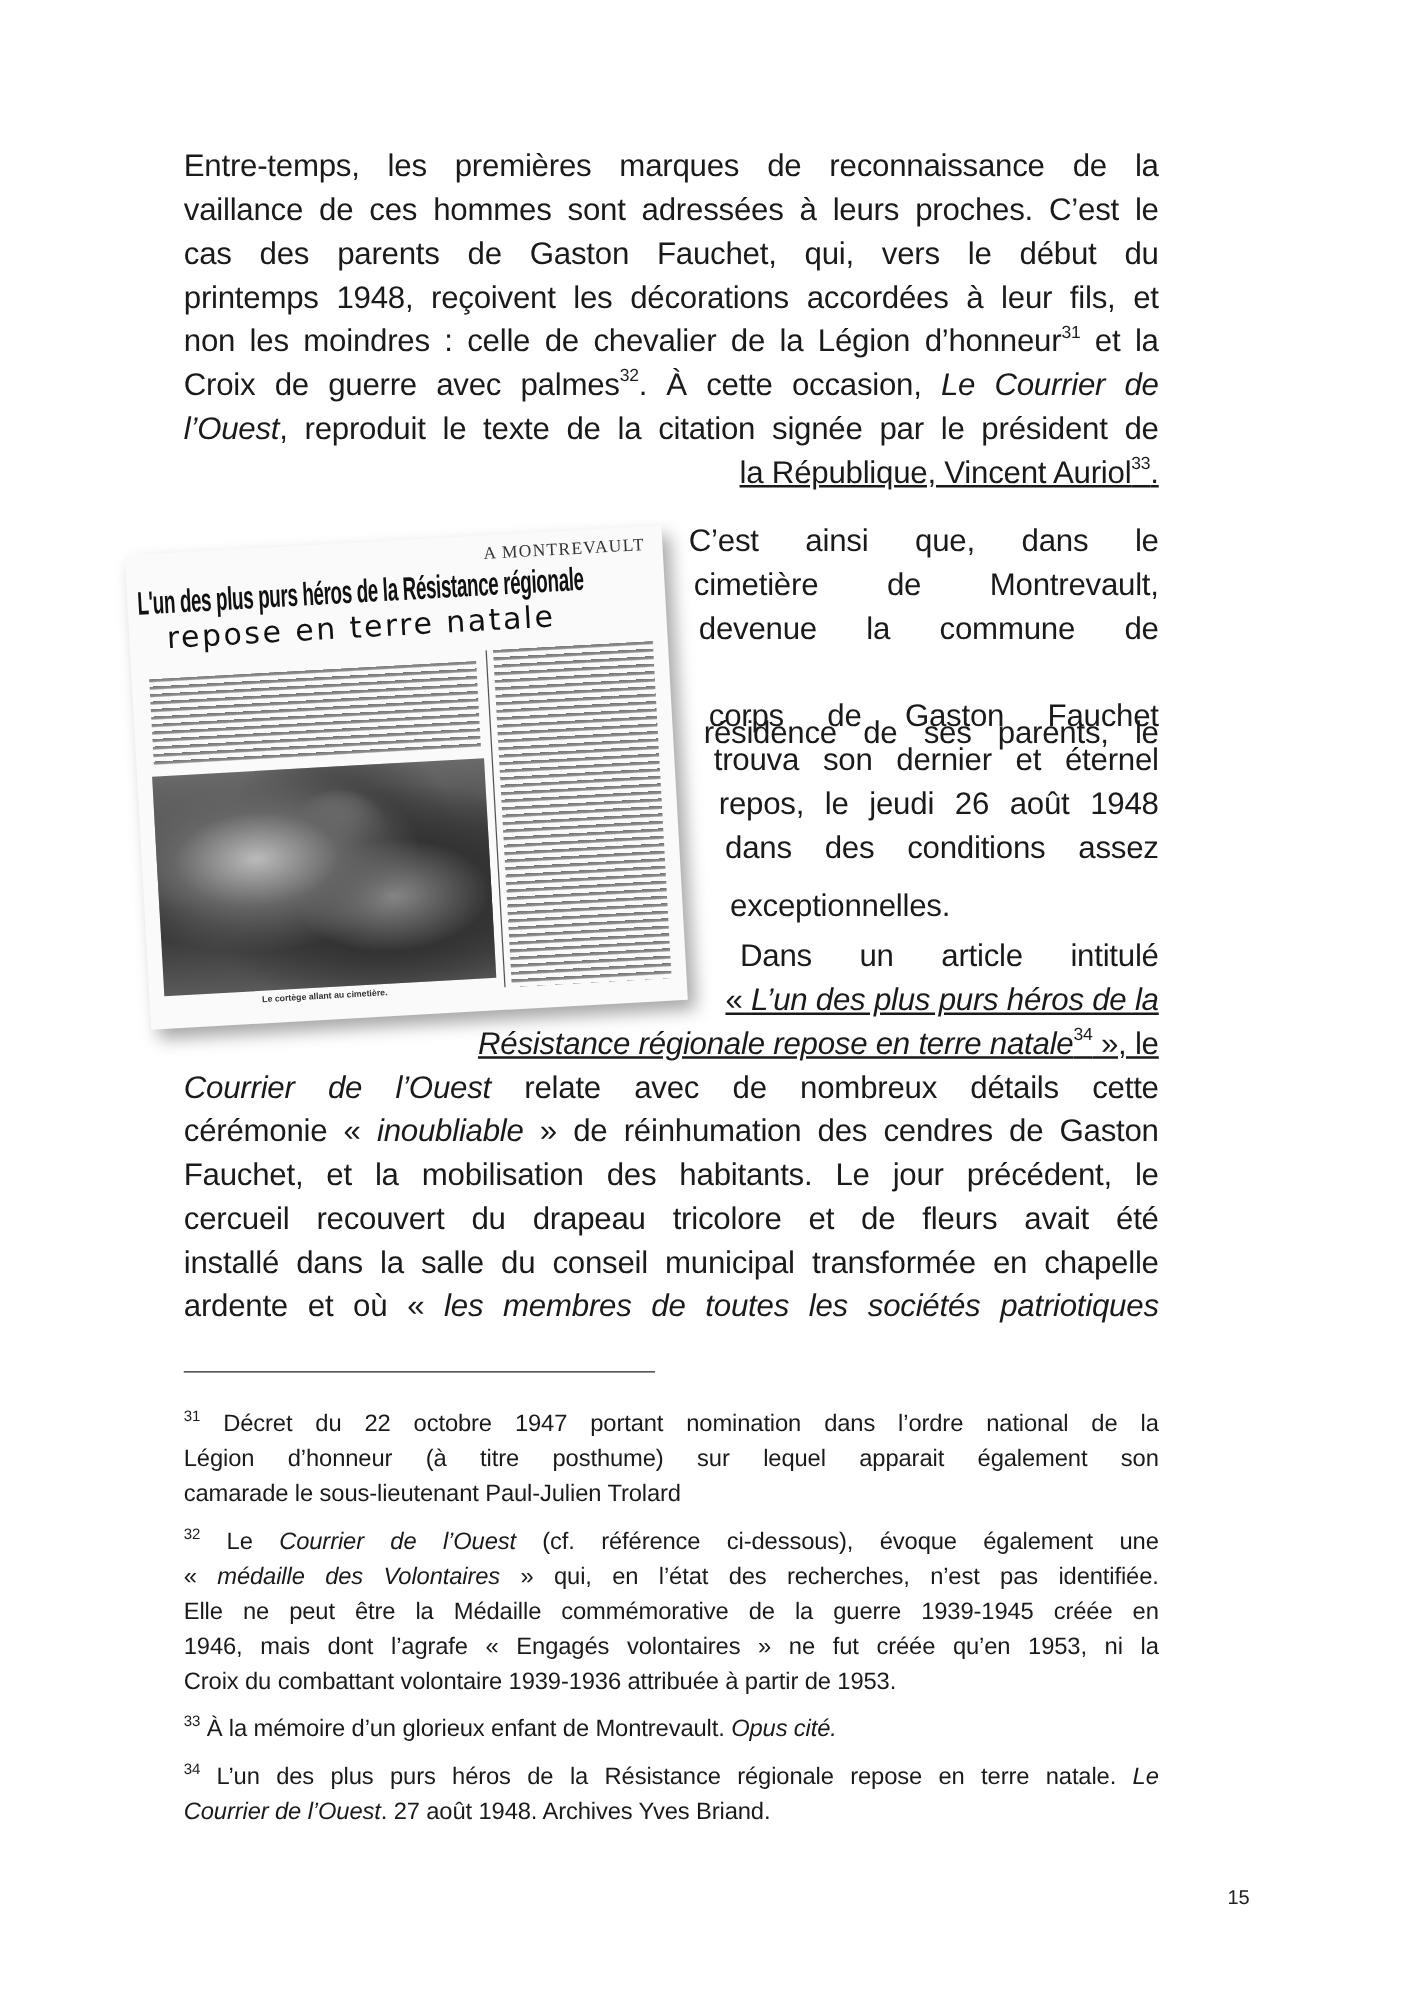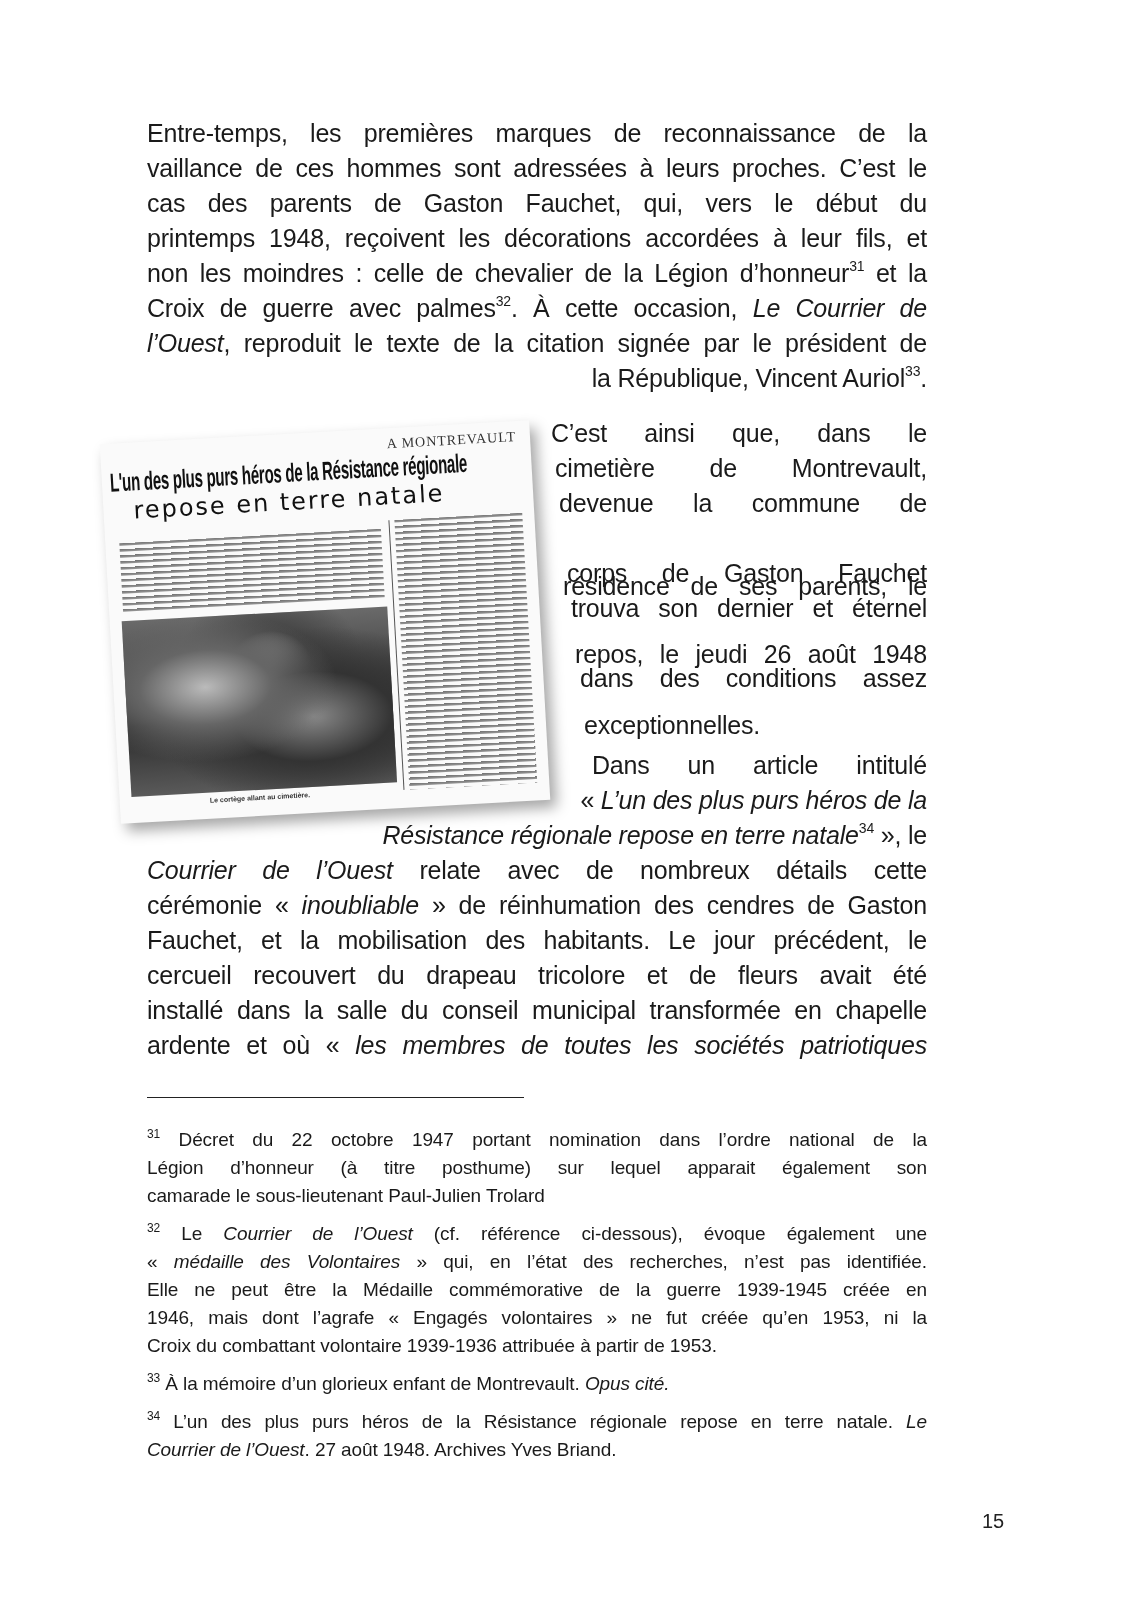--- a/index.html
+++ b/index.html
@@ -1,29 +1,29 @@
 <!DOCTYPE html>
 <html><head>
 <meta charset="utf-8">
 <style>
   html, body { margin: 0; padding: 0; background: #ffffff; }
   body { width: 1127px; height: 1600px; position: relative; overflow: hidden;
          font-family: "Liberation Sans", "DejaVu Sans", sans-serif; color: #1a1a1a; }
   .line { position: absolute; left: 147px; width: 780px; font-size: 25px; line-height: 35px;
           white-space: nowrap; text-align: justify; text-align-last: justify; letter-spacing: -0.2px; }
   .line.last { text-align-last: left; margin-top: 12px; }
-  .line.right { text-align: right; text-align-last: right; }
+  .line.right { text-align: right; text-align-last: right; text-decoration: underline; }
   i { font-style: italic; }
   sup { font-size: 14px; vertical-align: 11px; line-height: 0; }
   .fn { position: absolute; left: 147px; width: 780px; font-size: 19px; line-height: 28px;
         white-space: nowrap; text-align: justify; text-align-last: justify; letter-spacing: -0.1px; }
   .fn.last { text-align-last: left; }
   .fn sup { font-size: 12px; vertical-align: 8px; }
   .rule { position: absolute; left: 147px; top: 1097px; width: 377px; height: 1px; background: #222; }
-  .pagenum { position: absolute; left: 982px; top: 1510px; font-size: 20px; color: #222; }
+  .pagenum { position: absolute; left: 982px; top: 1510px; font-size: 16px; color: #222; }
 
   
   .clip { position: absolute; left: 110px; top: 432px; width: 430px; height: 380px;
           background: #fafafa; transform: rotate(-3.2deg); transform-origin: 50% 50%;
           box-shadow: 6px 8px 14px rgba(0,0,0,0.35); overflow: hidden; }
   .clip .kicker { position: absolute; right: 14px; top: 8px; font-family: "Liberation Serif", serif;
                   font-size: 14px; letter-spacing: 1px; color: #333; }
   .clip .head1 { position: absolute; left: 8px; top: 24px; font-family: "Liberation Sans", sans-serif;
                  font-weight: bold; font-size: 26px; transform: scaleX(0.58); transform-origin: left top;
                  white-space: nowrap; color: #111; letter-spacing: -0.5px; }
@@ -62,21 +62,21 @@
   <div class="photo"></div>
   <div class="caption">Le cortège allant au cimetière.</div>
 </div>
 
 <div class="line" style="top:416px; left:551px; width:376px;">C’est ainsi que, dans le</div>
 <div class="line" style="top:451px; left:555px; width:372px;">cimetière de Montrevault,</div>
 <div class="line" style="top:486px; left:559px; width:368px;">devenue la commune de</div>
 <div class="line" style="top:521px; left:563px; width:364px;margin-top:48px;">résidence de ses parents, le</div>
 <div class="line" style="top:556px; left:567px; width:360px;">corps de Gaston Fauchet</div>
 <div class="line" style="top:591px; left:571px; width:356px;">trouva son dernier et éternel</div>
-<div class="line" style="top:626px; left:575px; width:352px;margin-top:11px;">repos, le jeudi 26 août 1948</div>
+<div class="line" style="top:626px; left:575px; width:352px;">repos, le jeudi 26 août 1948</div>
 <div class="line" style="top:661px; left:580px; width:347px;">dans des conditions assez</div>
 <div class="line last" style="top:696px; left:584px; width:343px;">exceptionnelles.</div>
 
 <div class="line" style="top:748px; left:592px; width:335px;">Dans un article intitulé</div>
 <div class="line right" style="top:783px; left:551px; width:376px;"><span>« </span><i>L’un des plus purs héros de la</i></div>
 <div class="line right" style="top:818px; left:320px; width:607px;"><i>Résistance régionale repose en terre natale</i><sup>34</sup><span> », le</span></div>
 
 <div class="line" style="top:853px"><i>Courrier de l’Ouest</i><span> relate avec de nombreux détails cette</span></div>
 <div class="line" style="top:888px"><span>cérémonie « </span><i>inoubliable</i><span> » de réinhumation des cendres de Gaston</span></div>
 <div class="line" style="top:923px">Fauchet, et la mobilisation des habitants. Le jour précédent, le</div>

